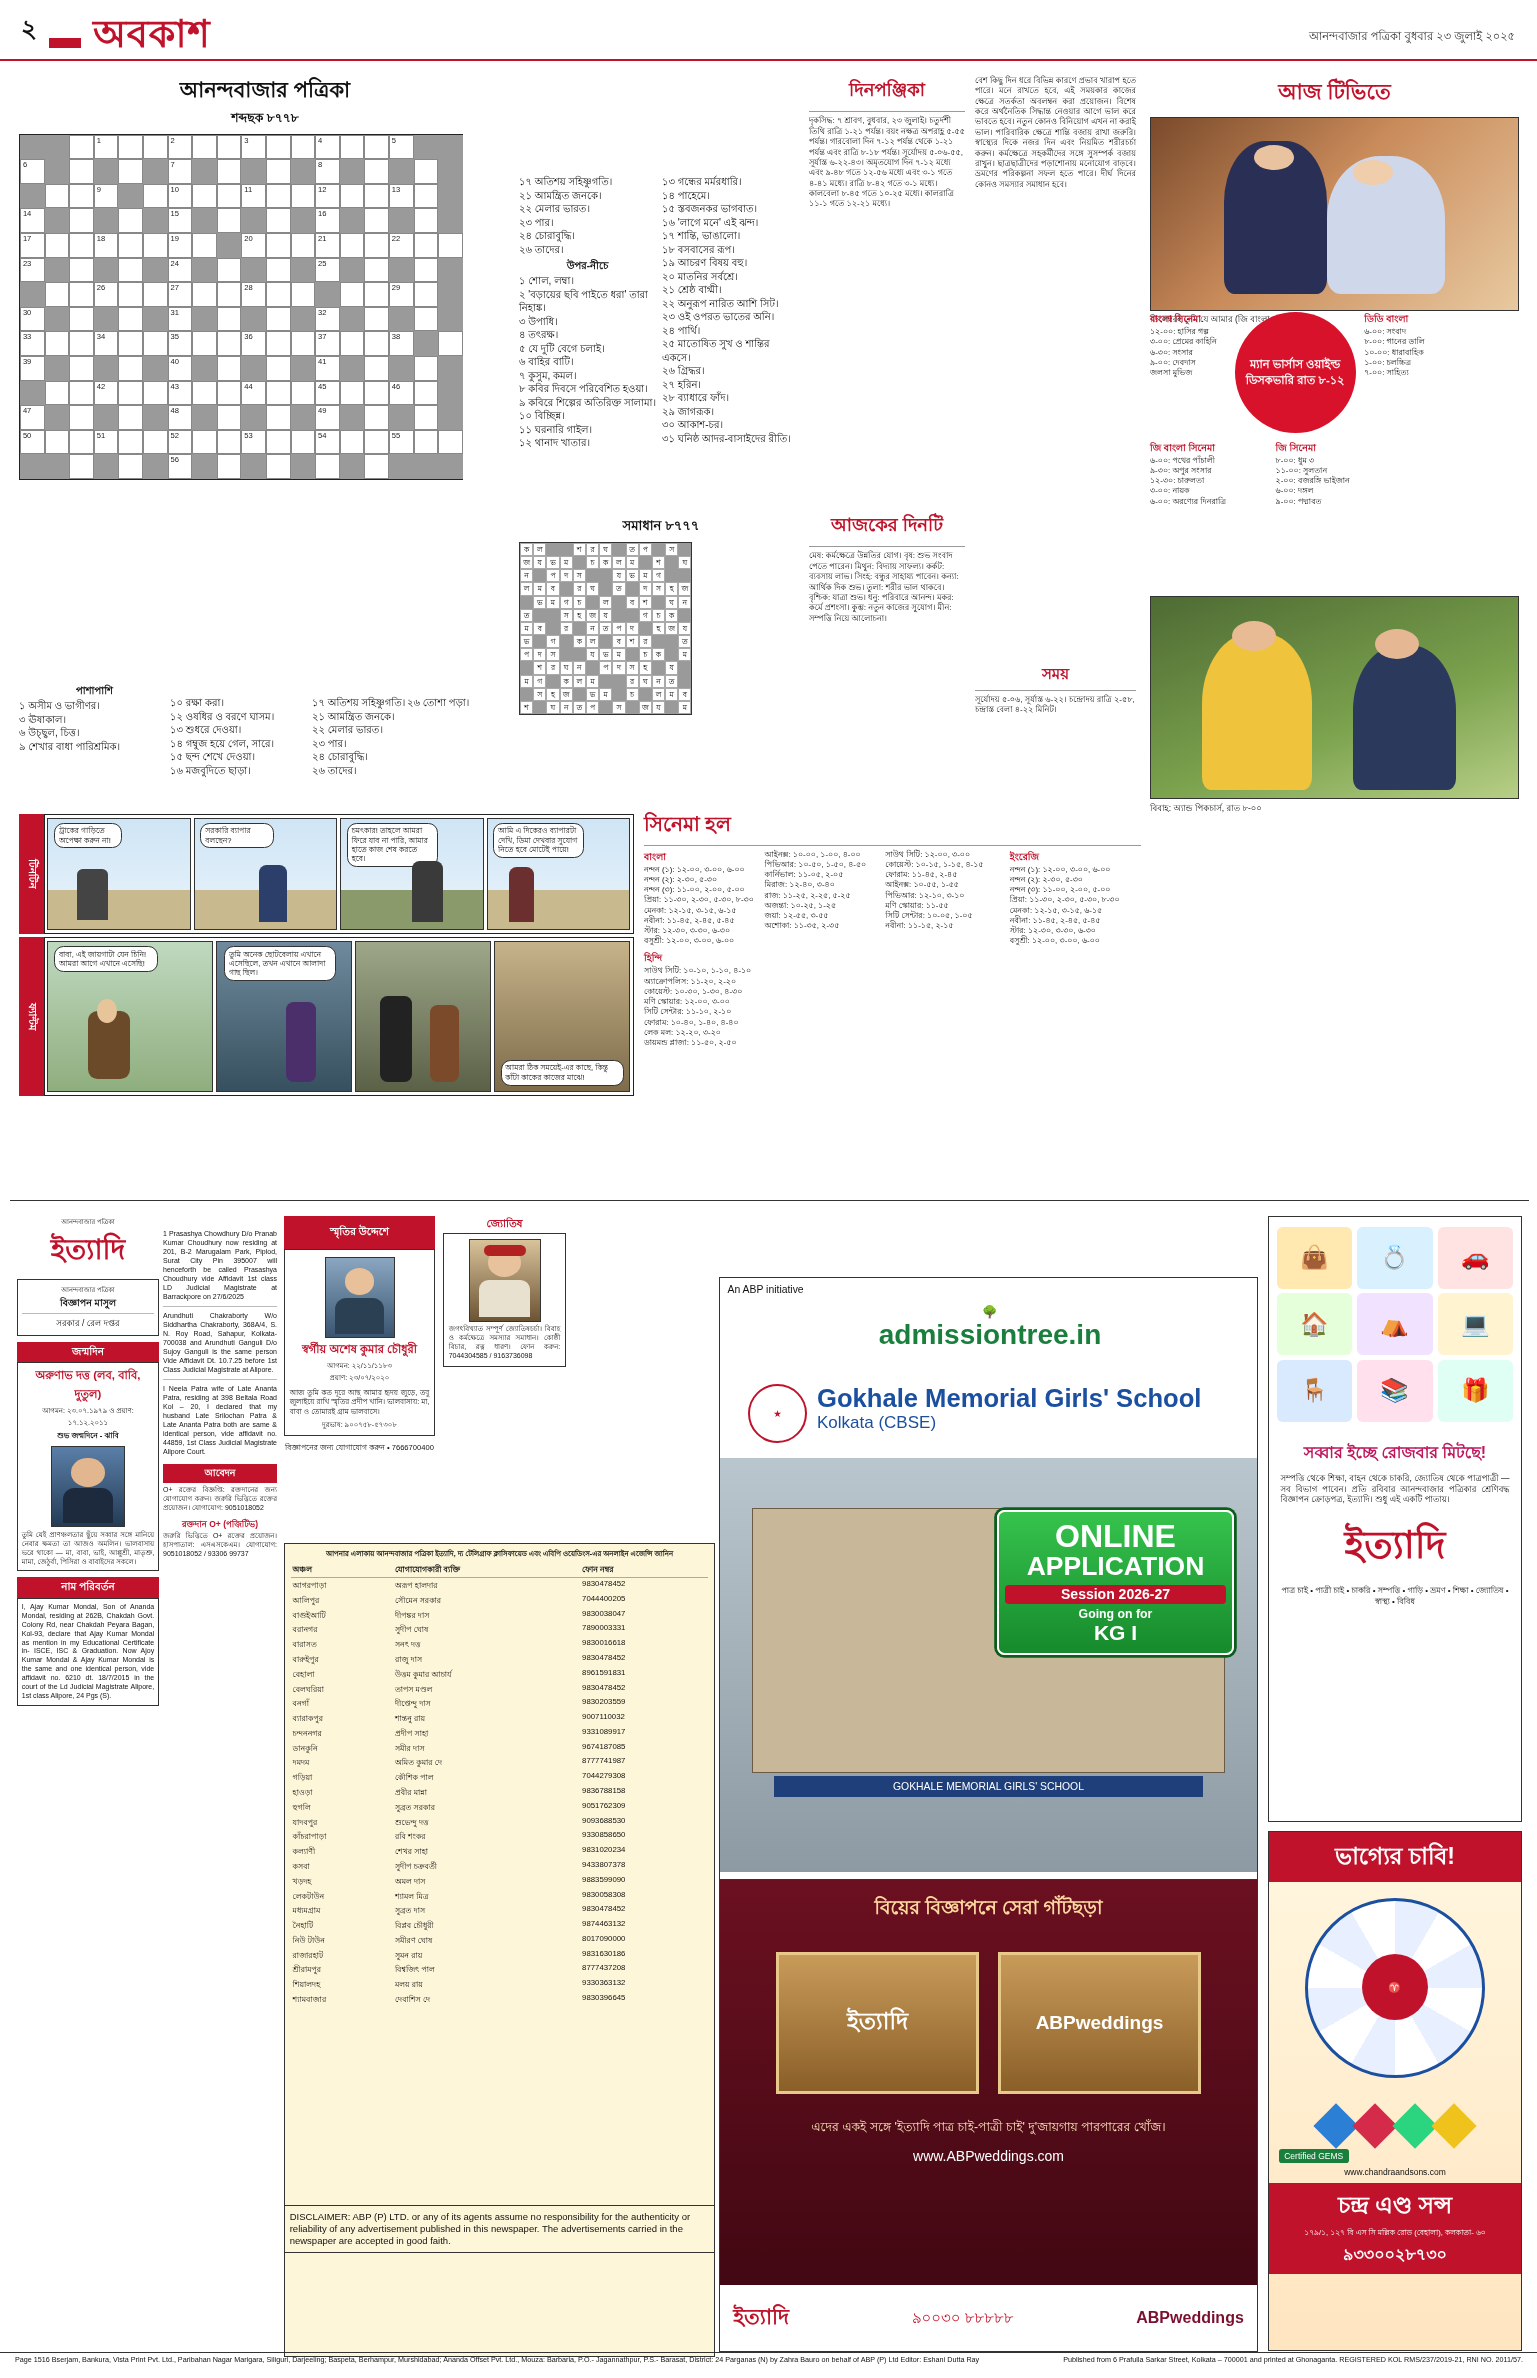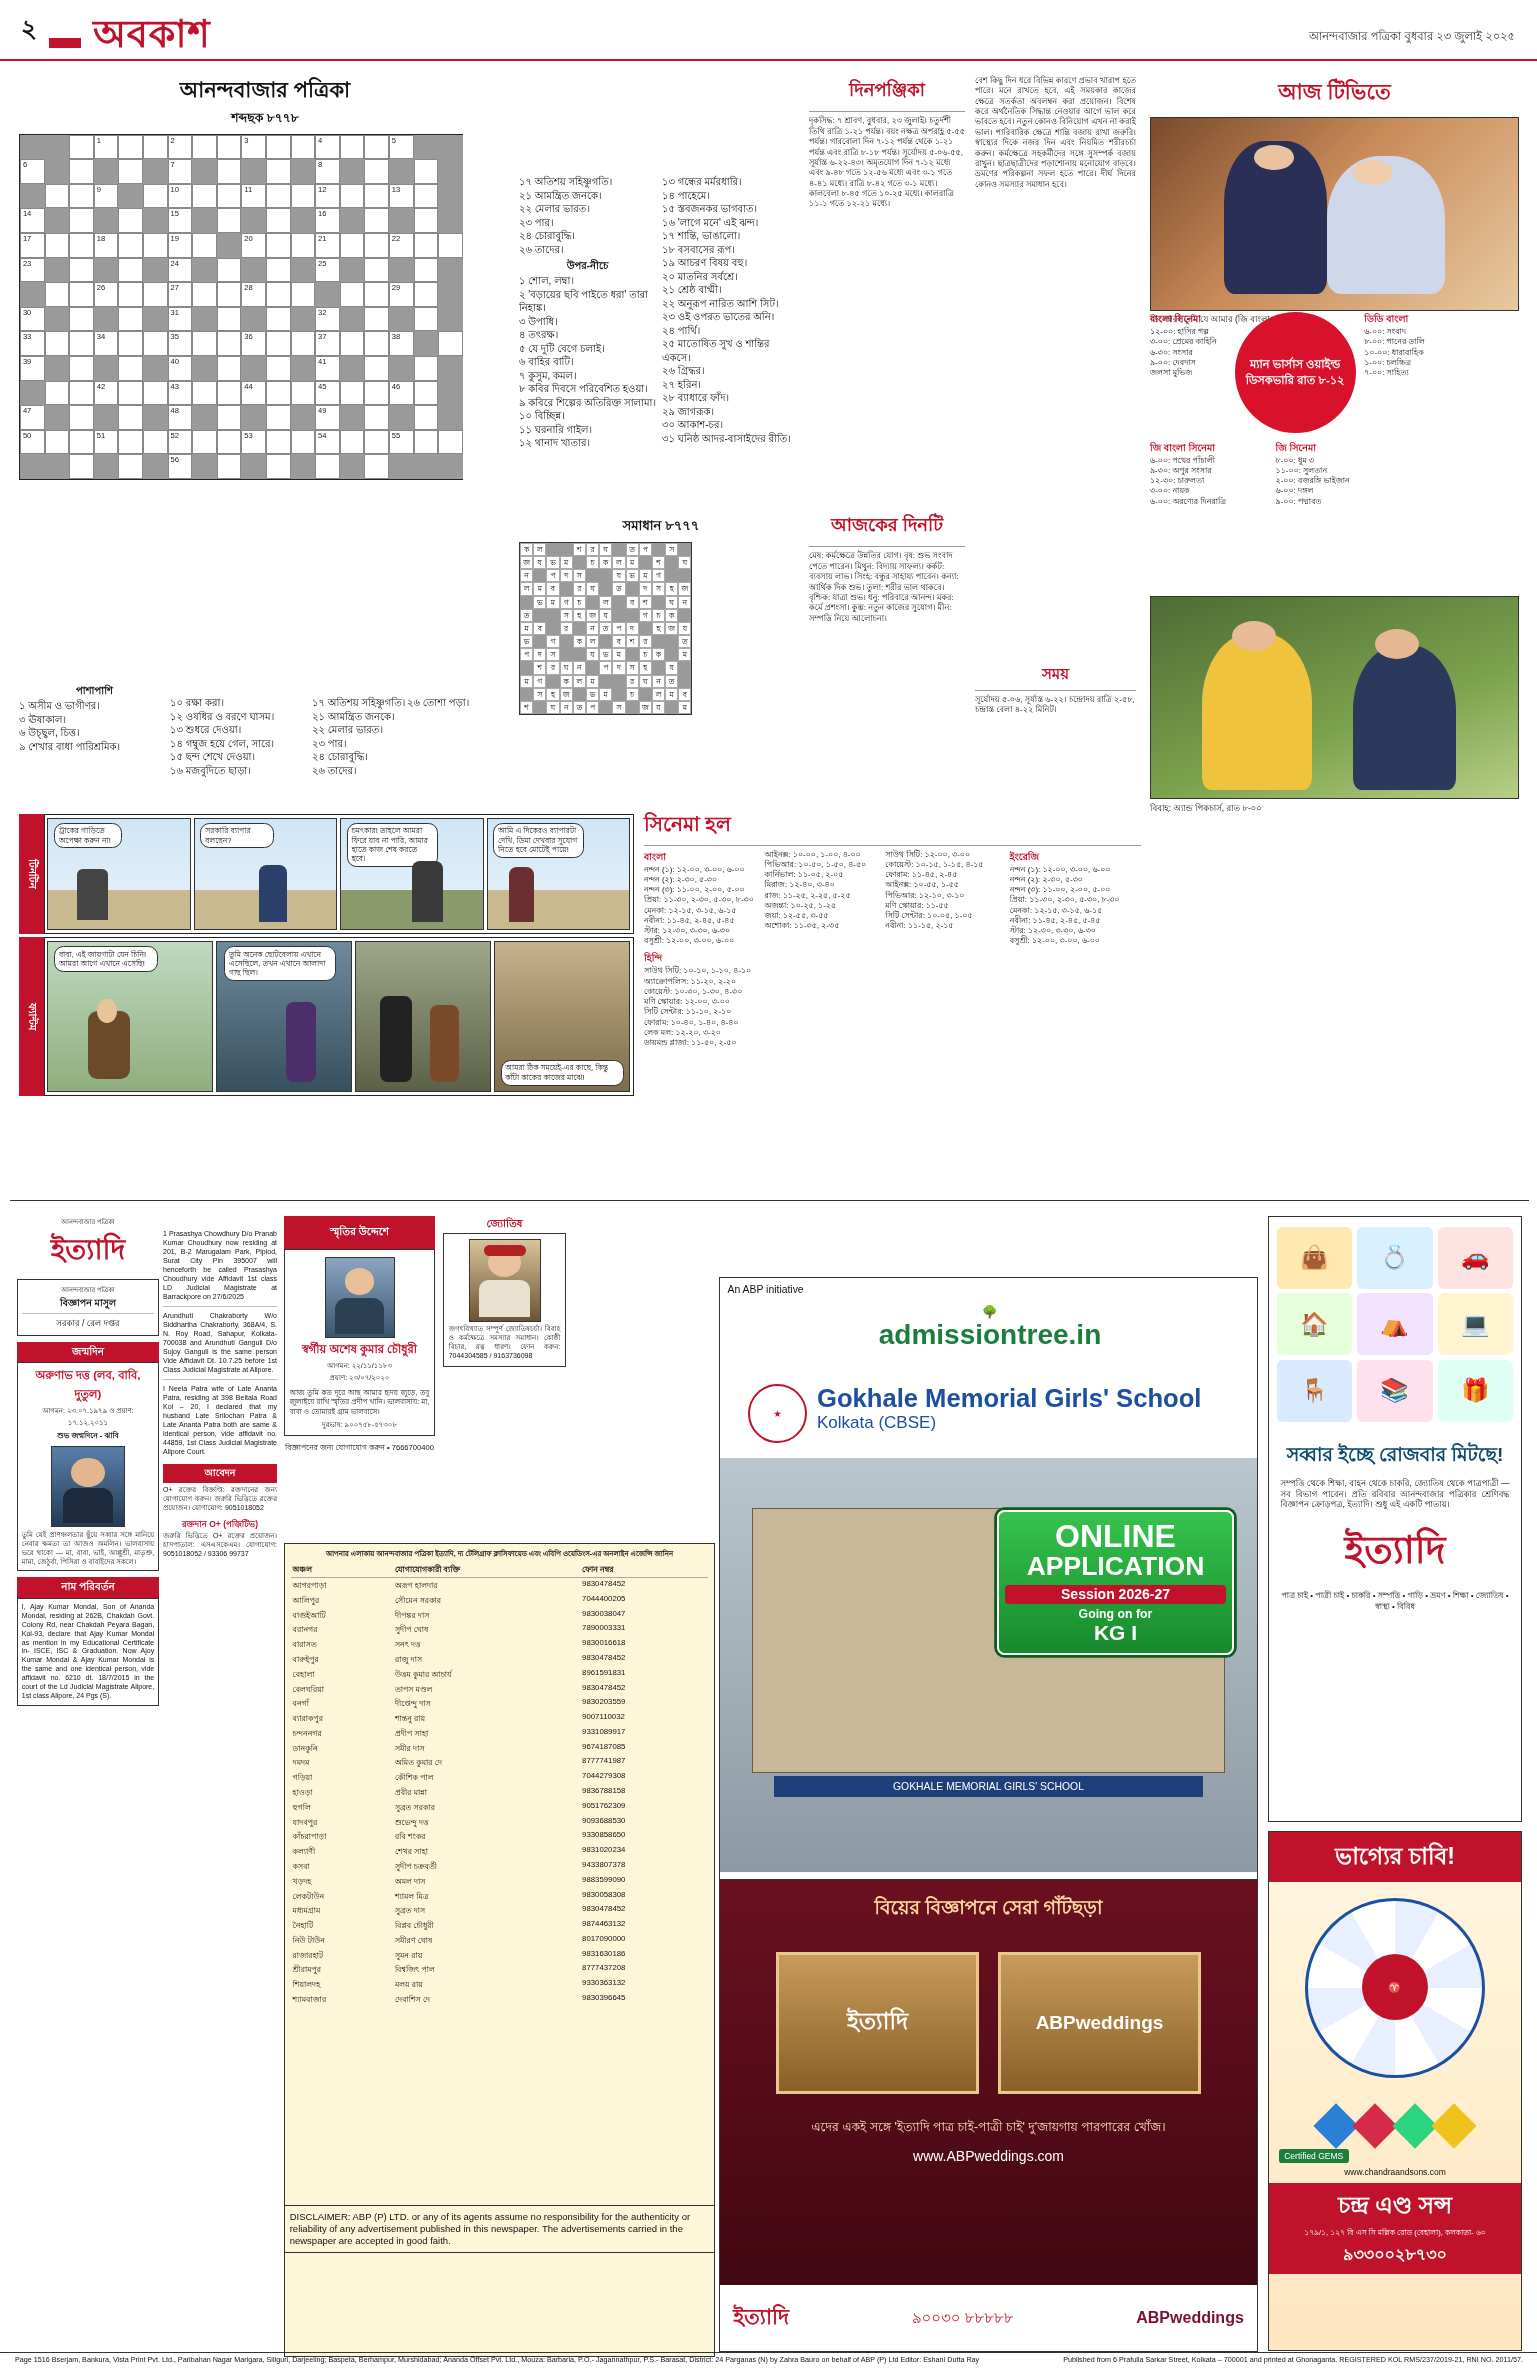--- a/index.html
+++ b/index.html
@@ -1215,21 +1215,21 @@
       <div style="background:#d9f0ff;border-radius:5.7px;display:flex;align-items:center;justify-content:center;font-size:23px;">💍</div>
       <div style="background:#ffe3e3;border-radius:5.7px;display:flex;align-items:center;justify-content:center;font-size:23px;">🚗</div>
       <div style="background:#e4ffd9;border-radius:5.7px;display:flex;align-items:center;justify-content:center;font-size:23px;">🏠</div>
       <div style="background:#f1e3ff;border-radius:5.7px;display:flex;align-items:center;justify-content:center;font-size:23px;">⛺</div>
       <div style="background:#fff4cf;border-radius:5.7px;display:flex;align-items:center;justify-content:center;font-size:23px;">💻</div>
       <div style="background:#d9eaff;border-radius:5.7px;display:flex;align-items:center;justify-content:center;font-size:23px;">🪑</div>
       <div style="background:#ffe0ec;border-radius:5.7px;display:flex;align-items:center;justify-content:center;font-size:23px;">📚</div>
       <div style="background:#e0fff4;border-radius:5.7px;display:flex;align-items:center;justify-content:center;font-size:23px;">🎁</div>
     </div>
     <div style="position:absolute; left:11.4px; top:223px; right:11.4px;">
-      <div style="font-size:19px; font-weight:bold; color:#0c4a6e; text-align:center;">সব্বার ইচ্ছে রোজবার মিটছে!</div>
+      <div style="font-size:16px; font-weight:bold; color:#be185d; text-align:center;">সব্বার ইচ্ছে রোজবার মিটছে!</div>
       <div class="tinytext" style="margin-top:5.7px; text-align:justify; font-size:8.5px;">সম্পত্তি থেকে শিক্ষা, বাহন থেকে চাকরি, জ্যোতিষ থেকে পাত্রপাত্রী — সব বিভাগ পাবেন। প্রতি রবিবার আনন্দবাজার পত্রিকার শ্রেণিবদ্ধ বিজ্ঞাপন ক্রোড়পত্র, ইত্যাদি। শুধু এই একটি পাতায়।</div>
       <div style="text-align:center; font-size:38px; font-weight:bold; color:#c0132b; margin-top:9.5px;">ইত্যাদি</div>
       <div class="tinytext" style="text-align:center; font-size:8px; margin-top:7.6px;">পাত্র চাই • পাত্রী চাই • চাকরি • সম্পত্তি • গাড়ি • ভ্রমণ • শিক্ষা • জ্যোতিষ • স্বাস্থ্য • বিবিধ</div>
     </div>
   </div>
 
   <div class="col" style="left:1268px; top:1831px; width:254px; height:520px; border:0.9px solid #333; background:linear-gradient(#fff7e0,#ffe5c0); overflow:hidden;">
     <div style="background:#c0132b; color:#fff; text-align:center; font-size:23px; font-weight:bold; padding:5.7px;">ভাগ্যের চাবি!</div>
     <div style="position:relative; height:218px; margin-top:5.7px;">
       <div style="position:absolute; left:50%; top:9.5px; transform:translateX(-50%); width:180px; height:180px; border-radius:50%; border:3.8px solid #1b4fa0; background:repeating-conic-gradient(#e8f0ff 0 30deg, #ffffff 0 60deg);"></div>

